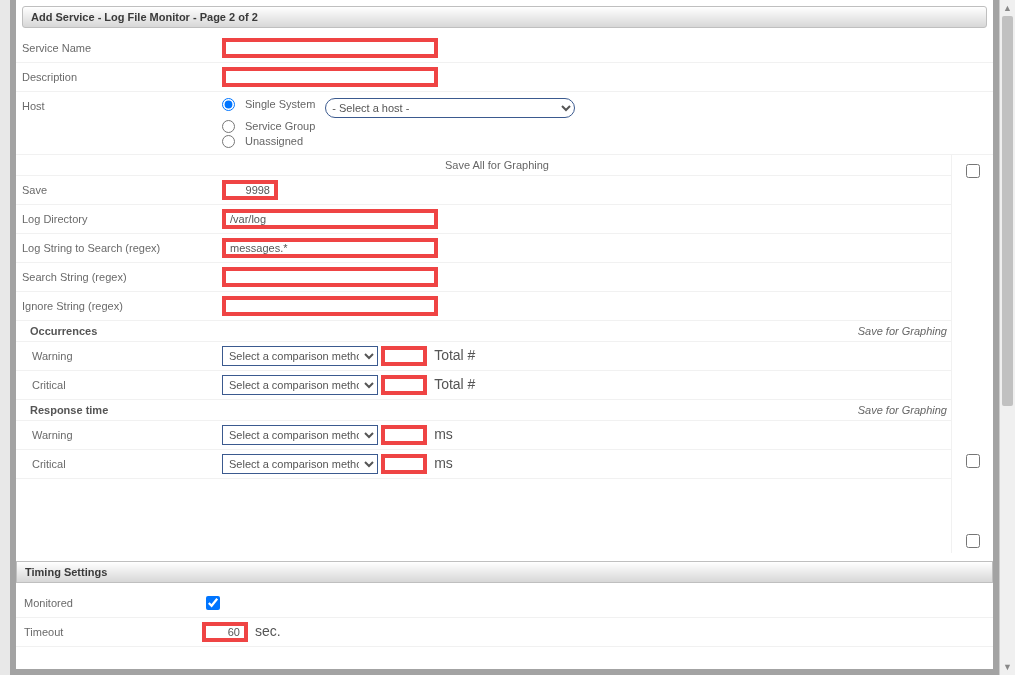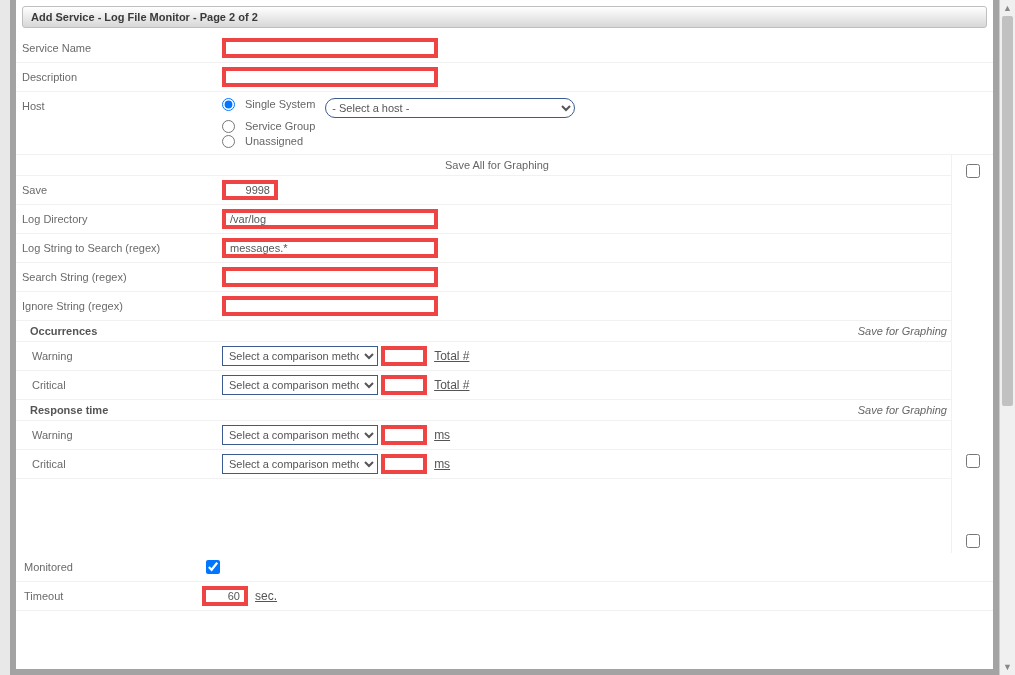--- a/index.html
+++ b/index.html
@@ -108,24 +108,23 @@
     padding-left: 14px;
   }
   .metric-header td.save-lbl {
     text-align: right;
     color: #666;
     font-weight: normal;
     padding-right: 4px;
     font-style: italic;
   }
   .unit {
-    font-size: 12px;
+    font-size: 14px;
     color: #555;
     padding-left: 4px;
-    text-decoration: underline;
   }
   .vscroll {
     position: absolute;
     top: 0;
     right: 0;
     width: 16px;
     height: 100%;
     background: #f0f0f0;
     border-left: 1px solid #ccc;
   }
@@ -301,20 +300,21 @@
             <div class="chk">
                 <input type="checkbox" style="">
               </div>
             <div style="height:52px"></div>
             <div class="chk">
                 <input type="checkbox" style="">
               </div>
           </div>
         </div>
 
+        <div class="section-header sub" style="margin-left:0; margin-right:0; border-radius:0;">Timing Settings</div>
         <table class="form-table">
           <tbody>
               <tr>
             <td class="label-cell" style="width:180px; padding-left:8px;">Monitored</td>
             <td class="input-cell"><input type="checkbox" checked="" style=""></td>
           </tr>
           <tr>
             <td class="label-cell" style="width:180px; padding-left:8px;">Timeout</td>
             <td class="input-cell">
               <input type="text" class="w40" value="60" style="">

